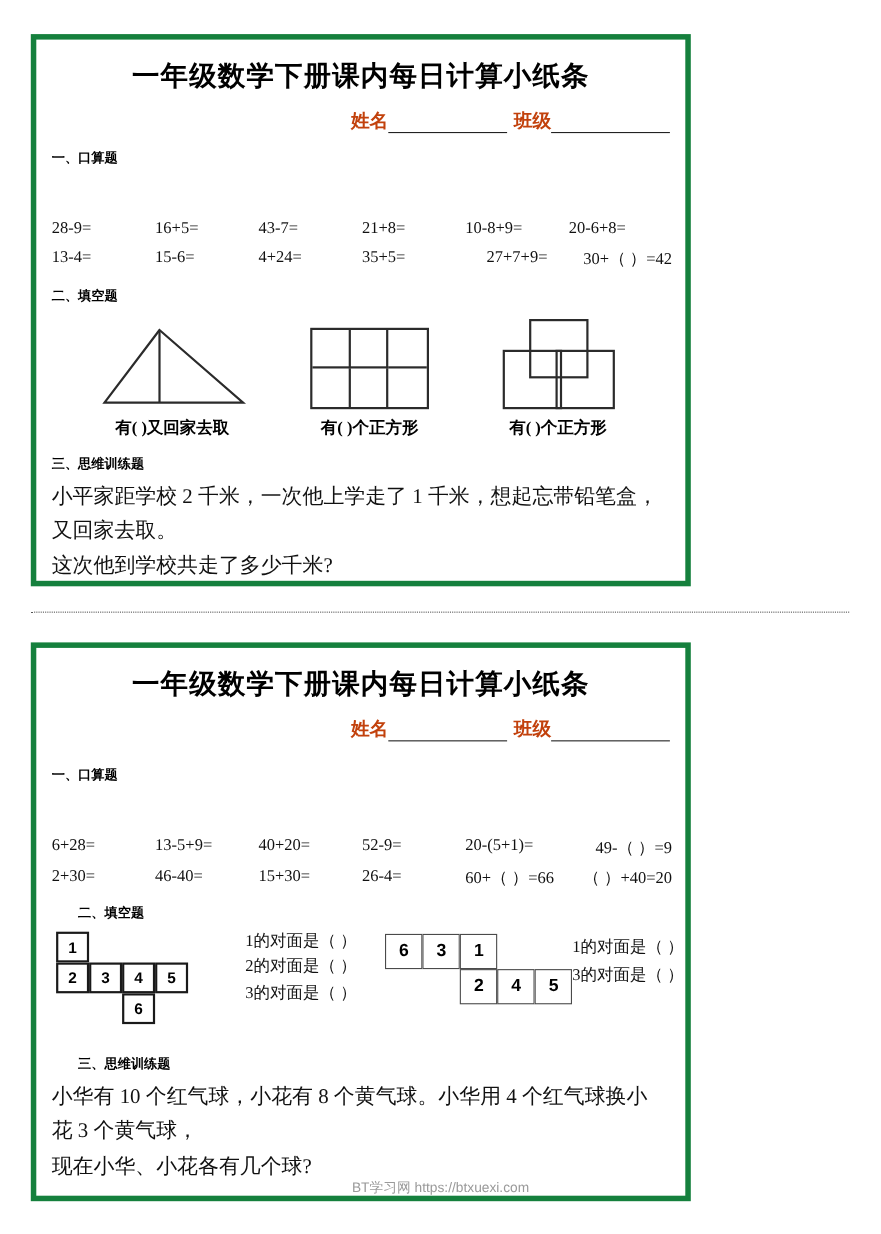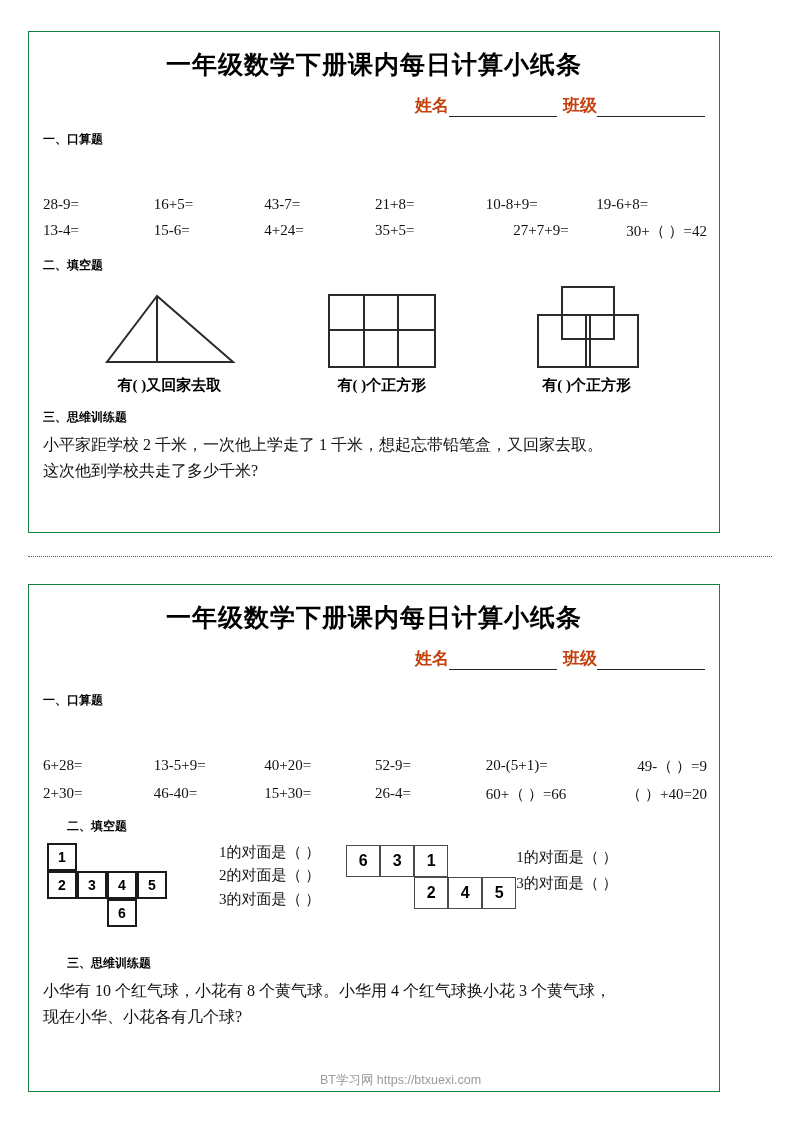--- a/index.html
+++ b/index.html
@@ -20,22 +20,22 @@
     position: absolute;
     left: 0; top: 0;
     width: 801px;
     height: 1122px;
   }
 
   
   .worksheet {
     position: absolute;
     left: 28px;
-    width: 692px;
-    border: 1px solid #15803d;
+    width: 600px;
+    border: 5px solid #15803d;
     box-sizing: border-box;
     background: #fff;
   }
   #worksheet-1 { top: 31px; height: 502px; }
   #worksheet-2 { top: 584px; height: 508px; }
 
   .ws-inner {
     position: relative;
     width: 100%;
     height: 100%;
@@ -144,21 +144,21 @@
     position: absolute;
     border: 2px solid #2b2b2b;
     box-sizing: border-box;
   }
   .ovl .sq-a { left: 12px;  top: 30px; width: 54px; height: 54px; }
   .ovl .sq-b { left: 60px;  top: 30px; width: 54px; height: 54px; }
   .ovl .sq-c { left: 36px;  top: 2px;  width: 54px; height: 54px; }
 
   
   .prob {
-    font-size: 16px;
+    font-size: 19px;
     line-height: 1.65;
     padding: 0 16px 0 14px;
     margin-top: 6px;
     color: #111;
   }
   .prob p { margin: 0; }
 
   
   .nets {
     display: flex;
@@ -236,21 +236,21 @@
 
       <div class="sec-head" style="margin-top:14px;">一、口算题</div>
 
       <div class="calc-block">
         <div class="calc-row">
           <span class="cell">28-9=</span>
           <span class="cell">16+5=</span>
           <span class="cell">43-7=</span>
           <span class="cell">21+8=</span>
           <span class="cell">10-8+9=</span>
-          <span class="cell">19-6+8=</span>
+          <span class="cell">20-6+8=</span>
         </div>
         <div class="calc-row">
           <span class="cell">13-4=</span>
           <span class="cell">15-6=</span>
           <span class="cell">4+24=</span>
           <span class="cell">35+5=</span>
           <span class="cell c">27+7+9=</span>
           <span class="cell r">30+（ ）=42</span>
         </div>
       </div>

